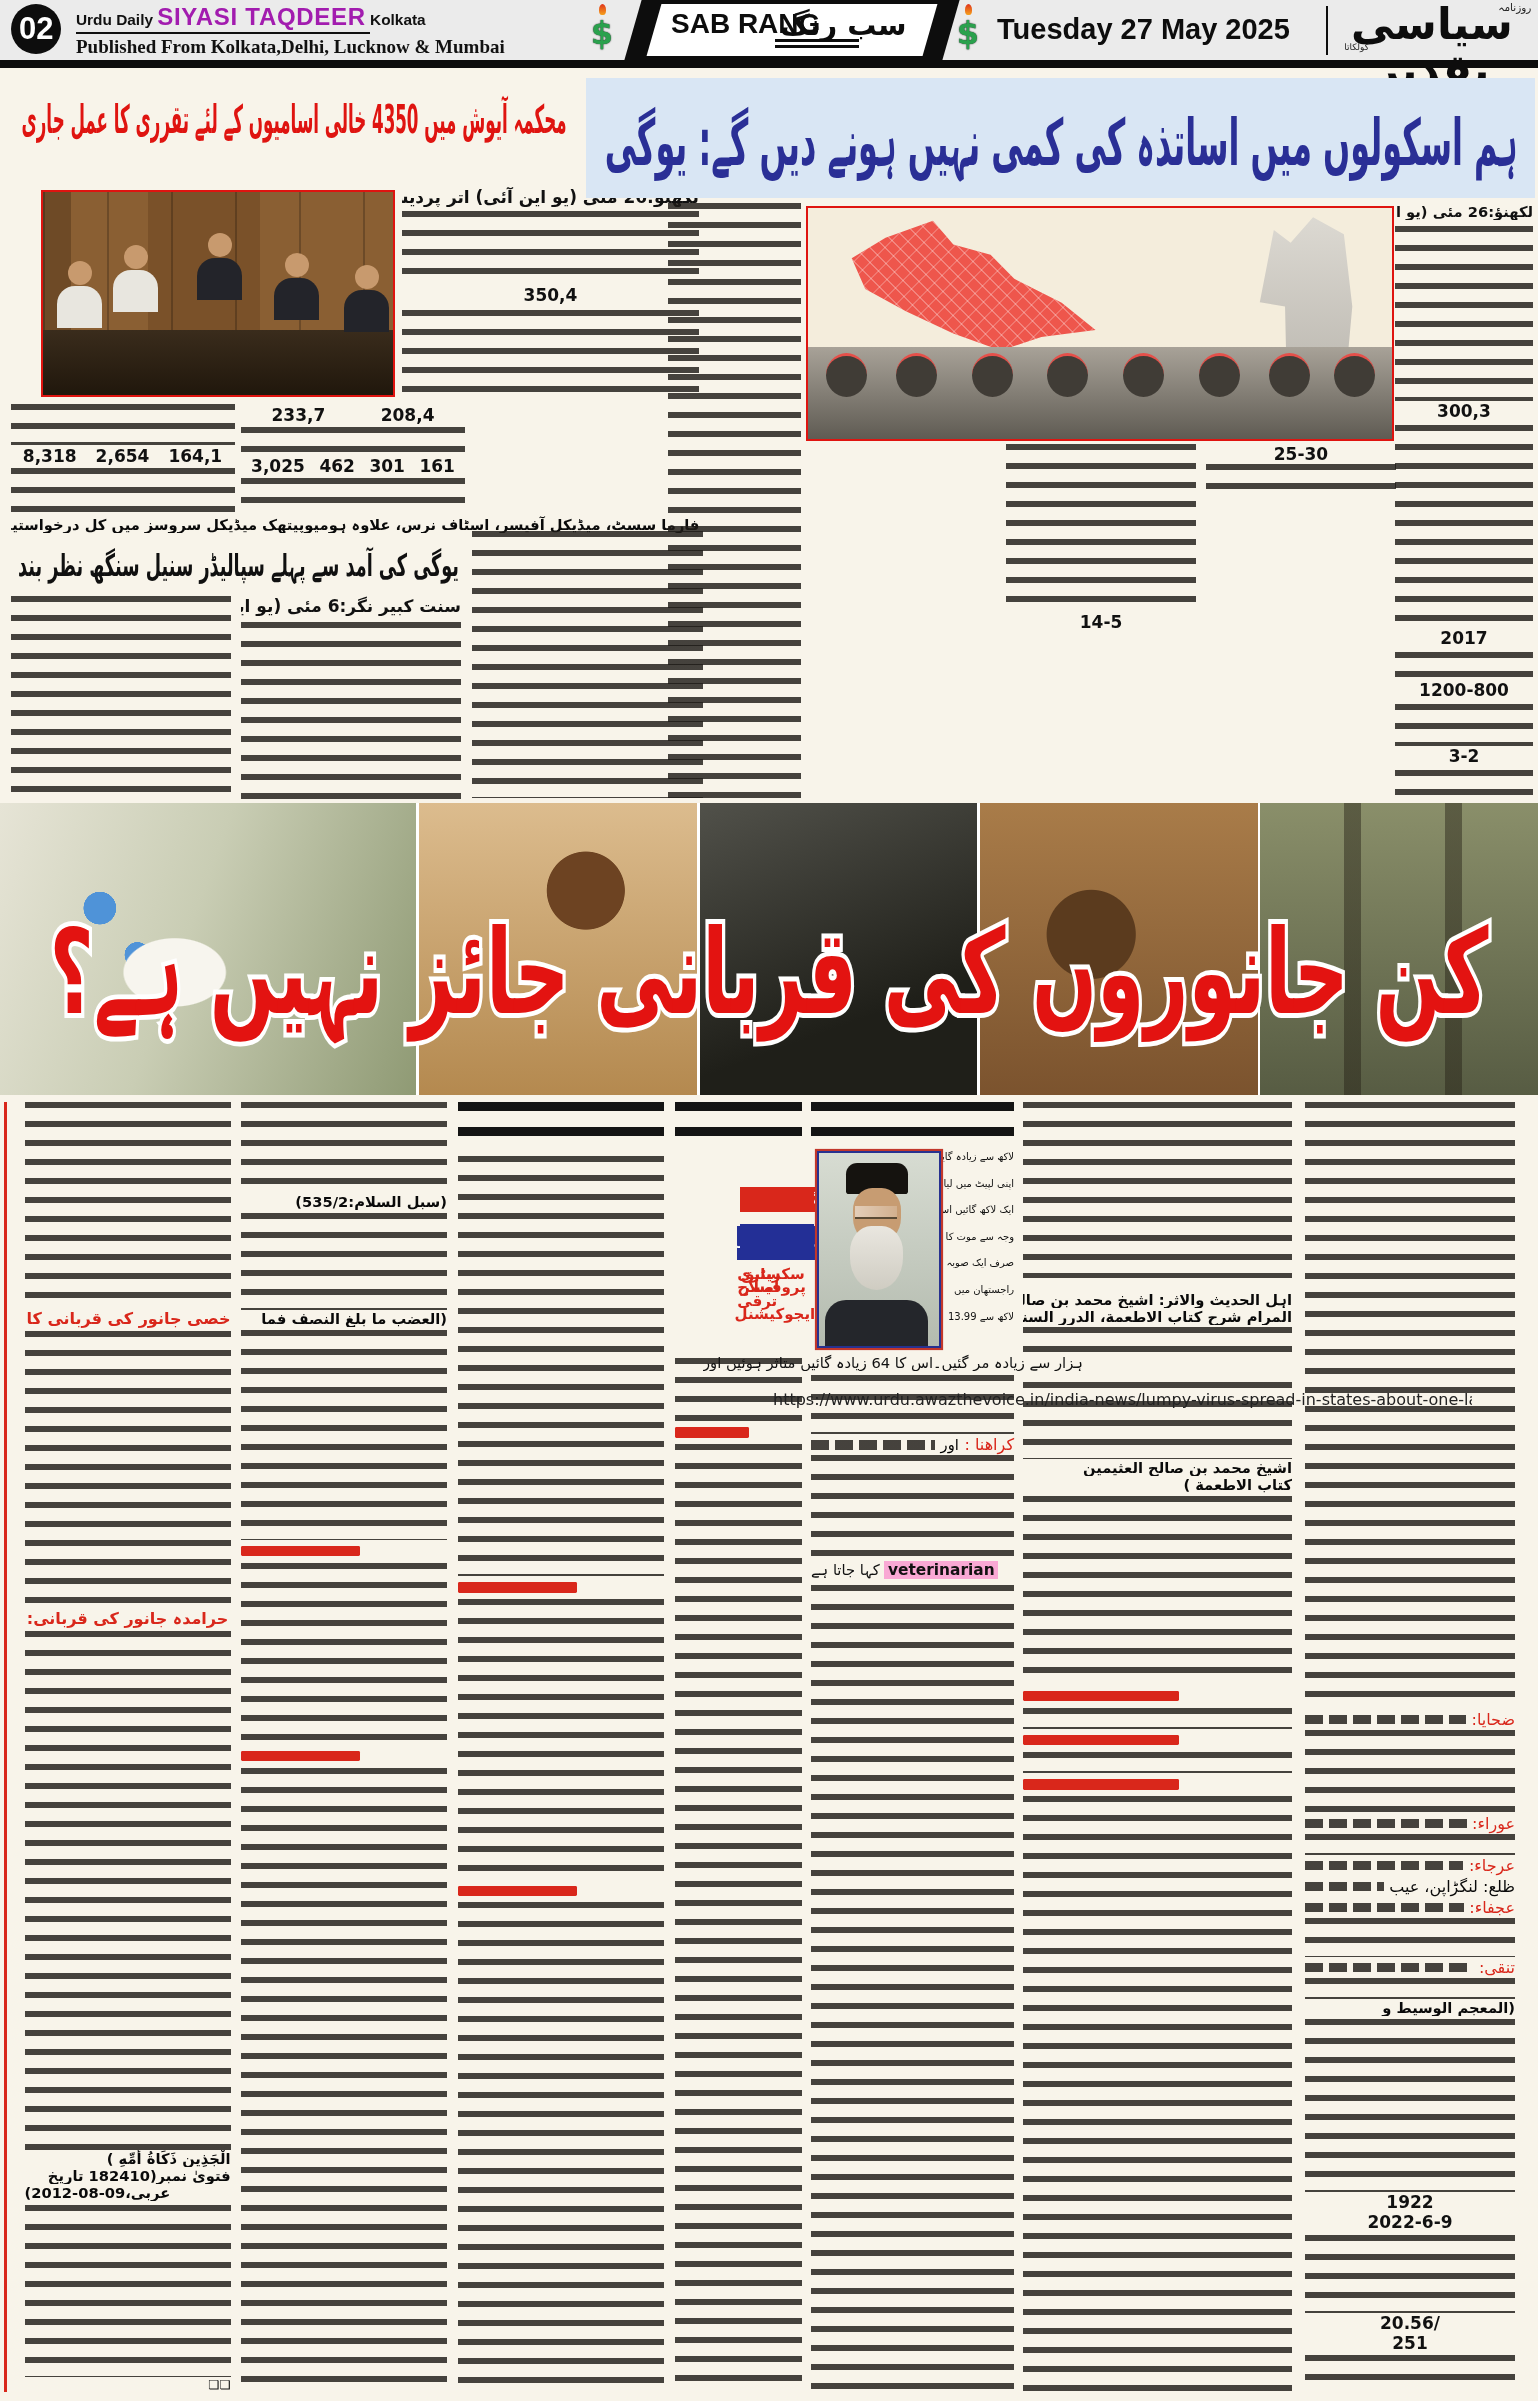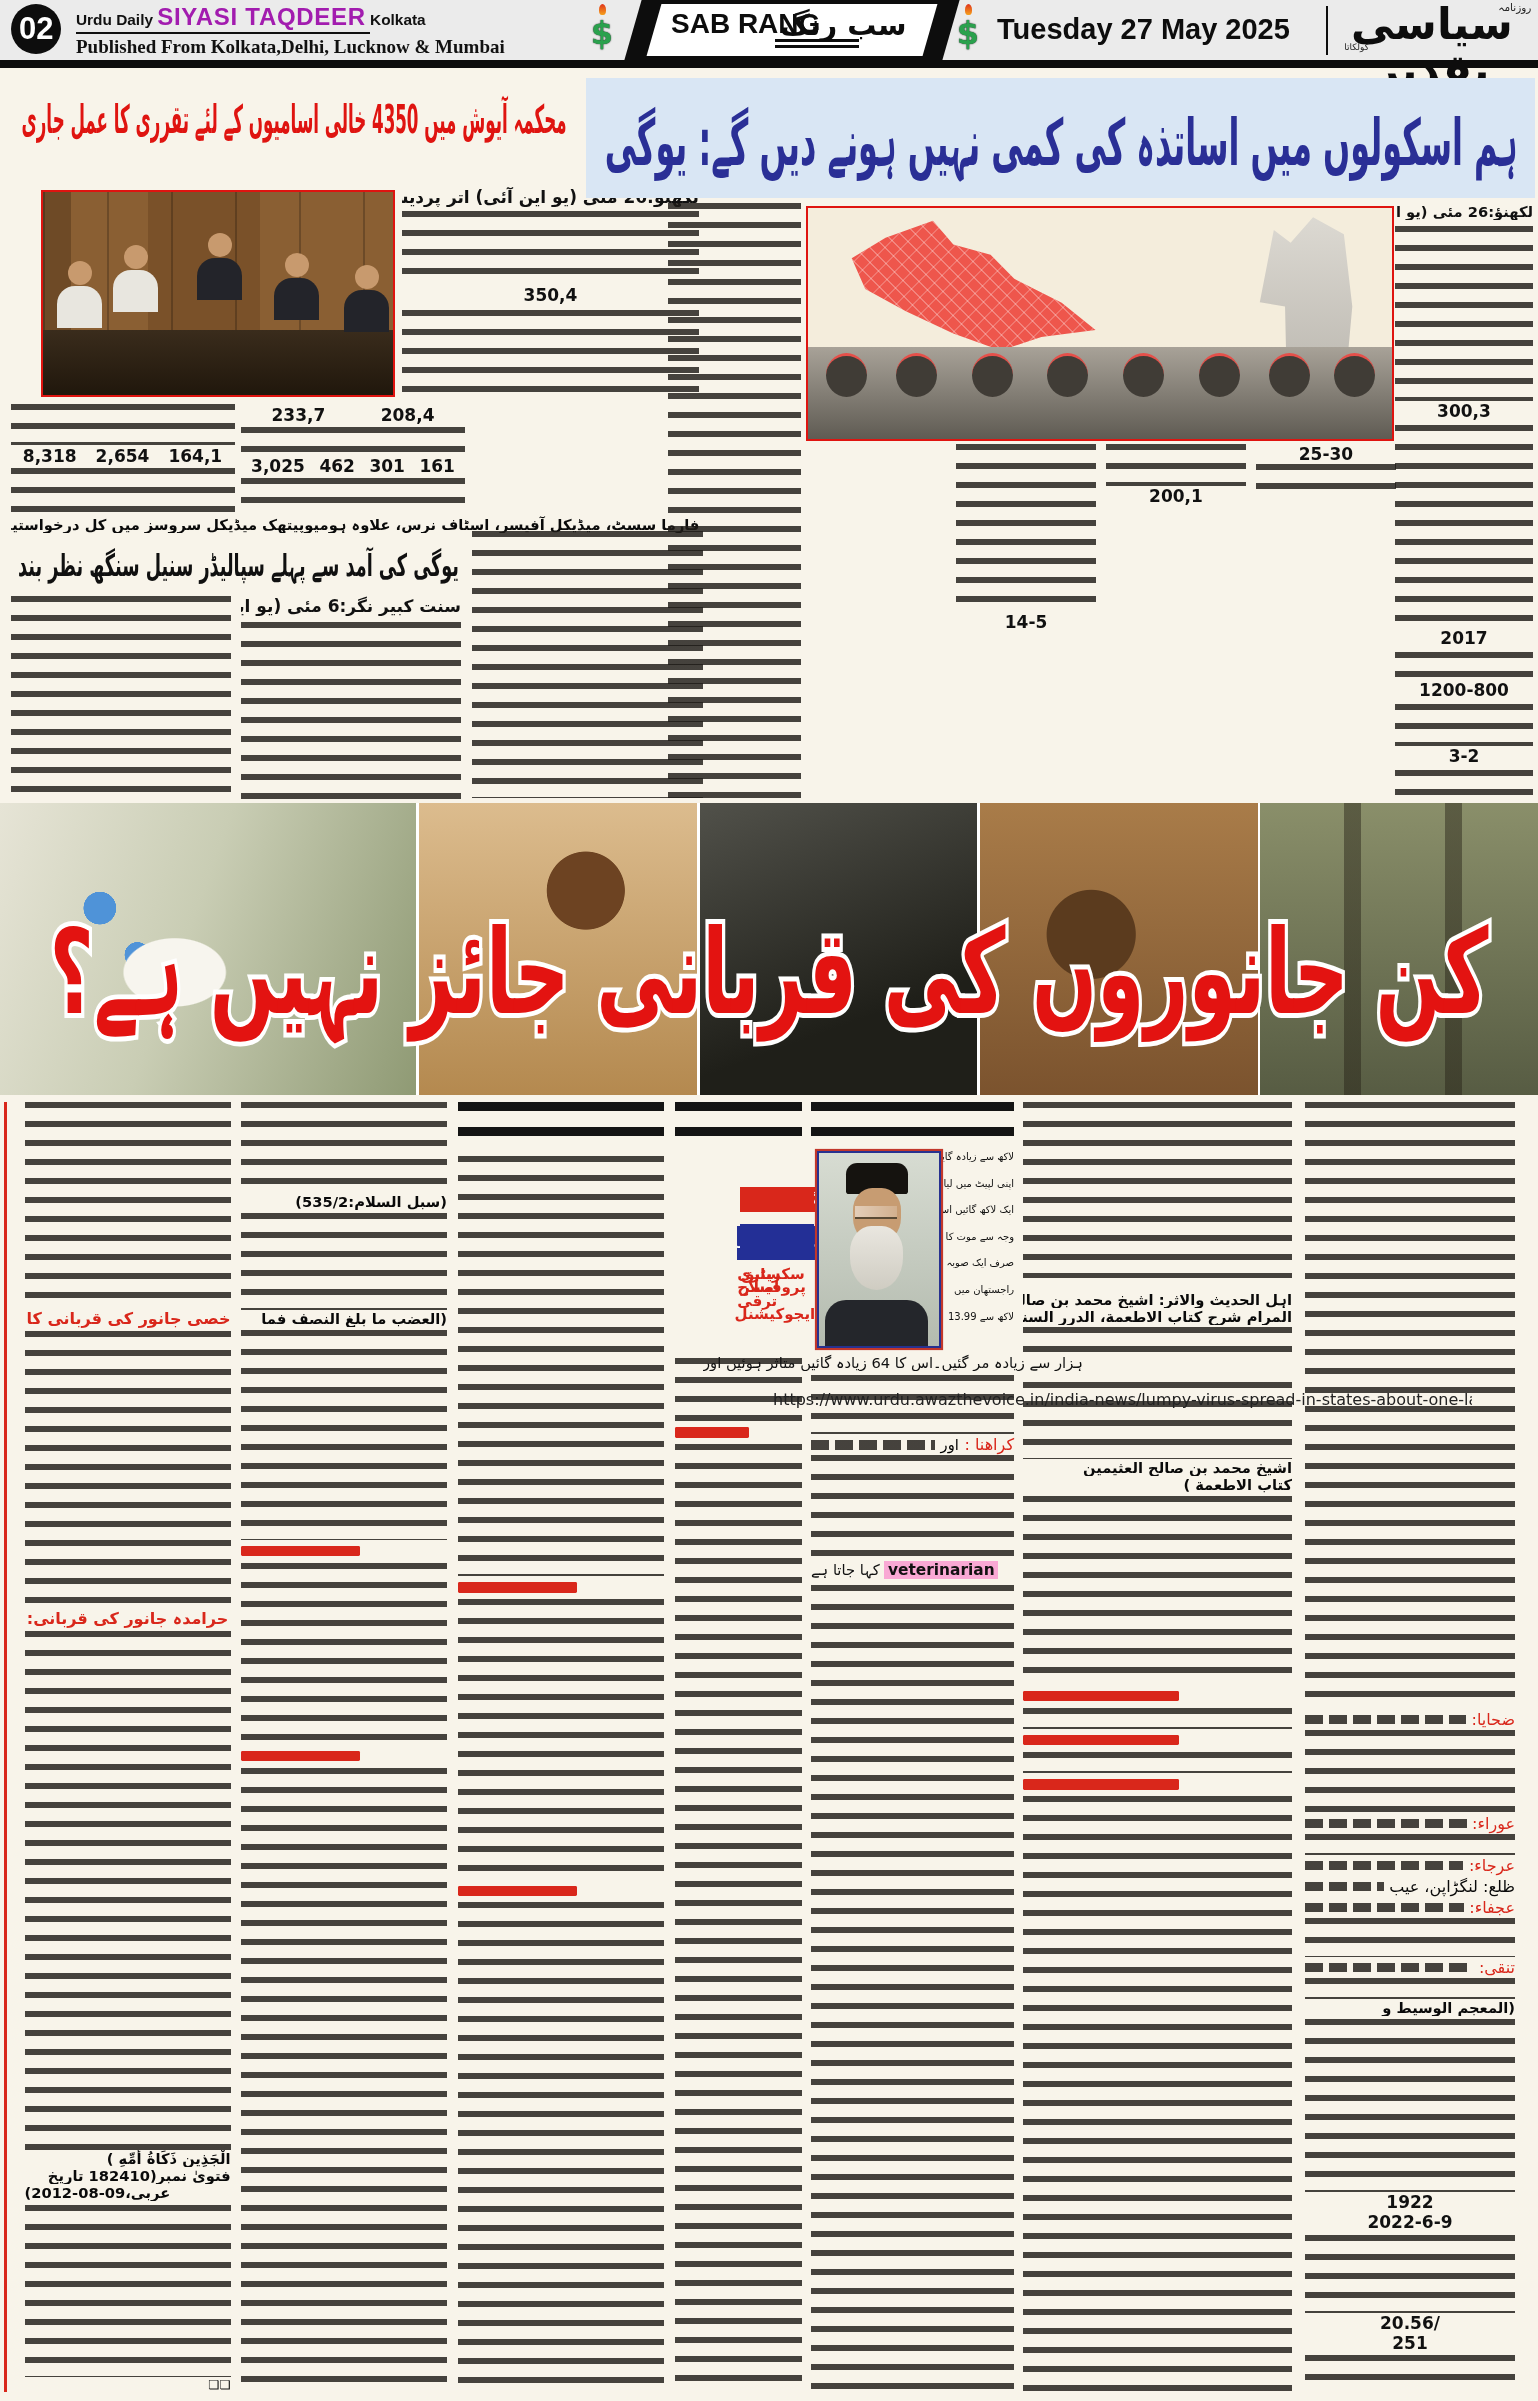--- a/index.html
+++ b/index.html
@@ -240,25 +240,20 @@
     <div class="numline">3-2</div>
     <div class="tx grow" style="margin-top:4.2px;"></div>
   </div>
   <div class="below4">
     <div>
       <div class="tx grow"></div>
       <div class="numline">25-30</div>
       <div class="tx" style="height:28px;"></div>
     </div>
     <div>
-      <div class="tx" style="height:42px;"></div>
-      <div class="numline">200,1</div>
-      <div class="tx grow" style="margin-top:4.2px;"></div>
-    </div>
-    <div>
       <div class="tx" style="height:168px;"></div>
       <div class="numline">14-5</div>
       <div class="tx grow" style="margin-top:4.2px;"></div>
     </div>
     <div>
         <div class="tx grow"></div>
       </div>
   </div>
 
   <div class="strip">

